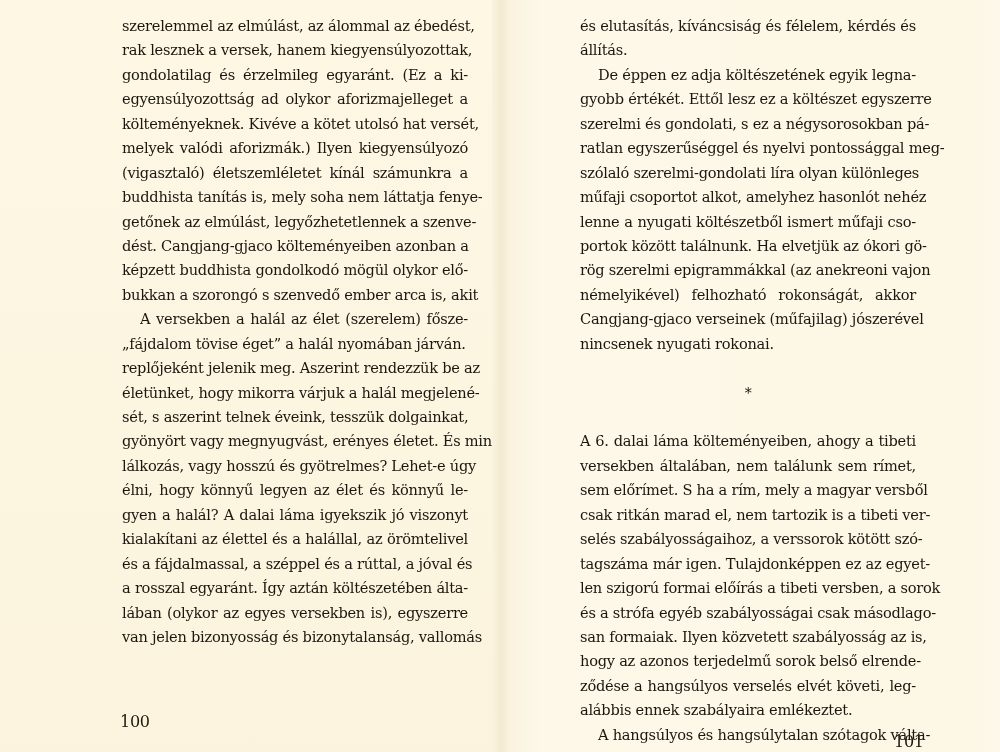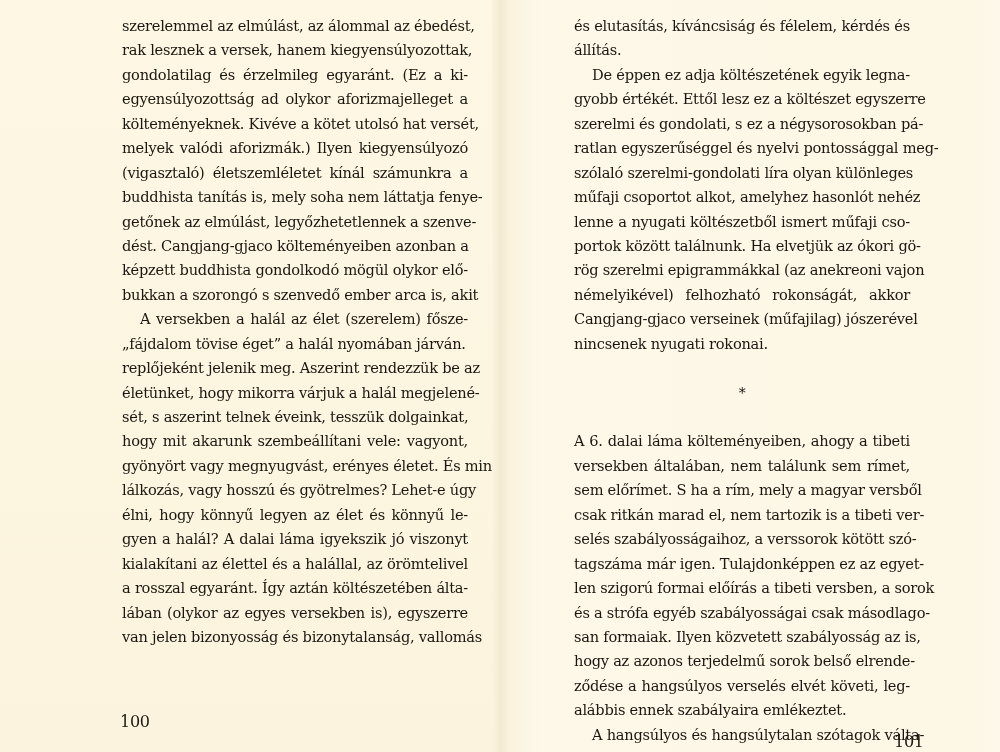--- a/index.html
+++ b/index.html
@@ -54,34 +54,34 @@
       <div class="line">buddhista tanítás is, mely soha nem láttatja fenye-</div>
       <div class="line">getőnek az elmúlást, legyőzhetetlennek a szenve-</div>
       <div class="line">dést. Cangjang-gjaco költeményeiben azonban a</div>
       <div class="line">képzett buddhista gondolkodó mögül olykor elő-</div>
       <div class="line">bukkan a szorongó s szenvedő ember arca is, akit</div>
       <div class="line indent">A versekben a halál az élet (szerelem) fősze-</div>
       <div class="line last">„fájdalom tövise éget” a halál nyomában járván.</div>
       <div class="line">replőjeként jelenik meg. Aszerint rendezzük be az</div>
       <div class="line">életünket, hogy mikorra várjuk a halál megjelené-</div>
       <div class="line">sét, s aszerint telnek éveink, tesszük dolgainkat,</div>
-      <div class="line">hogy mit akarunk szembeállítani vele: vagyont,</div>
       <div class="line">gyönyört vagy megnyugvást, erényes életet. És min-</div>
       <div class="line">lálkozás, vagy hosszú és gyötrelmes? Lehet-e úgy</div>
       <div class="line">élni, hogy könnyű legyen az élet és könnyű le-</div>
       <div class="line">gyen a halál? A dalai láma igyekszik jó viszonyt</div>
       <div class="line">kialakítani az élettel és a halállal, az örömtelivel</div>
+      <div class="line">és a fájdalmassal, a széppel és a rúttal, a jóval és</div>
       <div class="line">a rosszal egyaránt. Így aztán költészetében álta-</div>
       <div class="line">lában (olykor az egyes versekben is), egyszerre</div>
       <div class="line">van jelen bizonyosság és bizonytalanság, vallomás</div>
     </div>
   <div class="pagenum" id="pagenum-left">100</div>
 </div>
 <div class="page" id="page-right">
-  <div class="col" id="col-right" style="left:74px;">
+  <div class="col" id="col-right" style="left:80px;">
       <div class="line">és elutasítás, kíváncsiság és félelem, kérdés és</div>
       <div class="line last">állítás.</div>
       <div class="line indent">De éppen ez adja költészetének egyik legna-</div>
       <div class="line">gyobb értékét. Ettől lesz ez a költészet egyszerre</div>
       <div class="line">szerelmi és gondolati, s ez a négysorosokban pá-</div>
       <div class="line">ratlan egyszerűséggel és nyelvi pontossággal meg-</div>
       <div class="line">szólaló szerelmi-gondolati líra olyan különleges</div>
       <div class="line">műfaji csoportot alkot, amelyhez hasonlót nehéz</div>
       <div class="line">lenne a nyugati költészetből ismert műfaji cso-</div>
       <div class="line">portok között találnunk. Ha elvetjük az ókori gö-</div>

